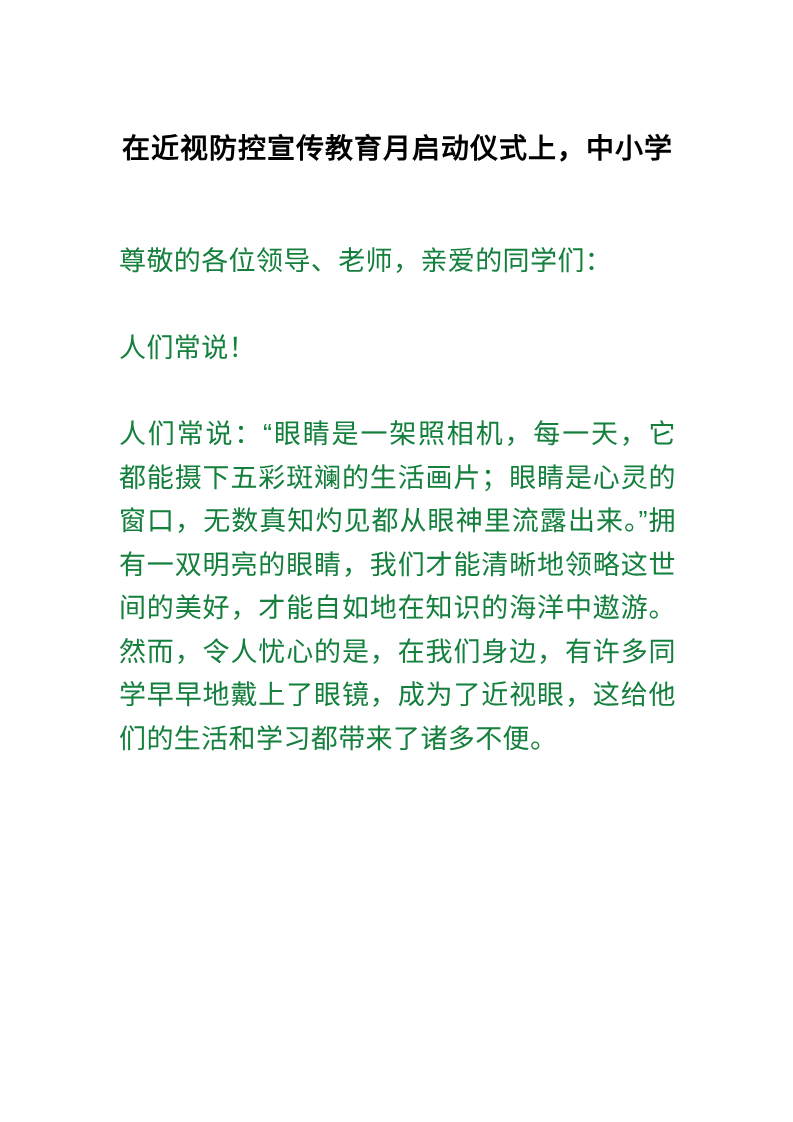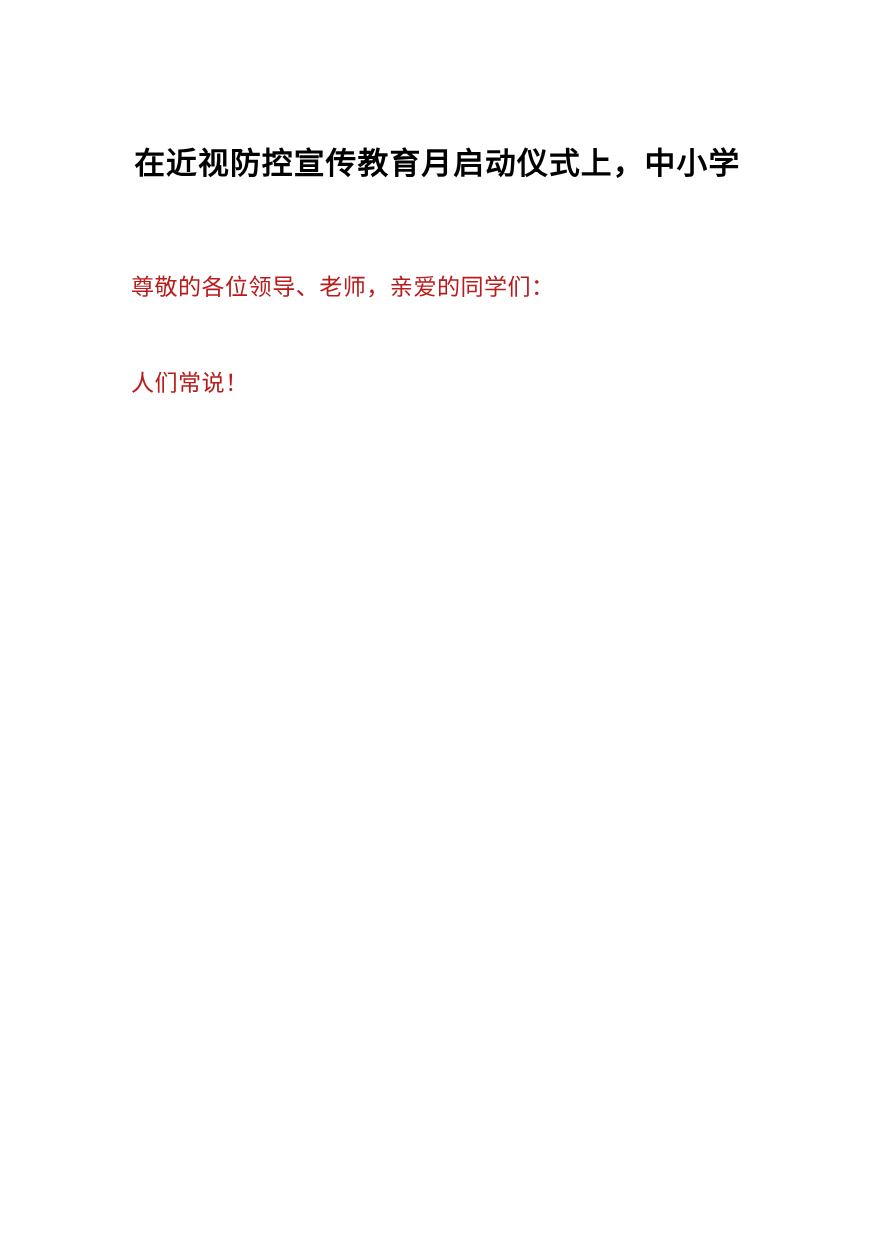--- a/index.html
+++ b/index.html
@@ -27,33 +27,34 @@
     text-align: center;
     color: #000000;
     letter-spacing: 1px;
   }
   .title-line {
     display: block;
     white-space: nowrap;
   }
   .body-para {
     margin: 0 0 43px 0;
-    font-size: 21px;
+    font-size: 27px;
     line-height: 43.5px;
-    color: #b91c1c;
+    color: #15803d;
     text-align: justify;
     letter-spacing: 0.4px;
   }
 </style>
 </head>
 <body>
 
 <div class="page">
   <h1 class="doc-title">
     <span class="title-line">在近视防控宣传教育月启动仪式上，中小学</span>
   </h1>
 
   <p class="body-para">尊敬的各位领导、老师，亲爱的同学们：</p>
 
   <p class="body-para">人们常说！</p>
 
+  <p class="body-para">人们常说：“眼睛是一架照相机，每一天，它都能摄下五彩斑斓的生活画片；眼睛是心灵的窗口，无数真知灼见都从眼神里流露出来。”拥有一双明亮的眼睛，我们才能清晰地领略这世间的美好，才能自如地在知识的海洋中遨游。然而，令人忧心的是，在我们身边，有许多同学早早地戴上了眼镜，成为了近视眼，这给他们的生活和学习都带来了诸多不便。</p>
 
 </div>
 
 </body></html>

